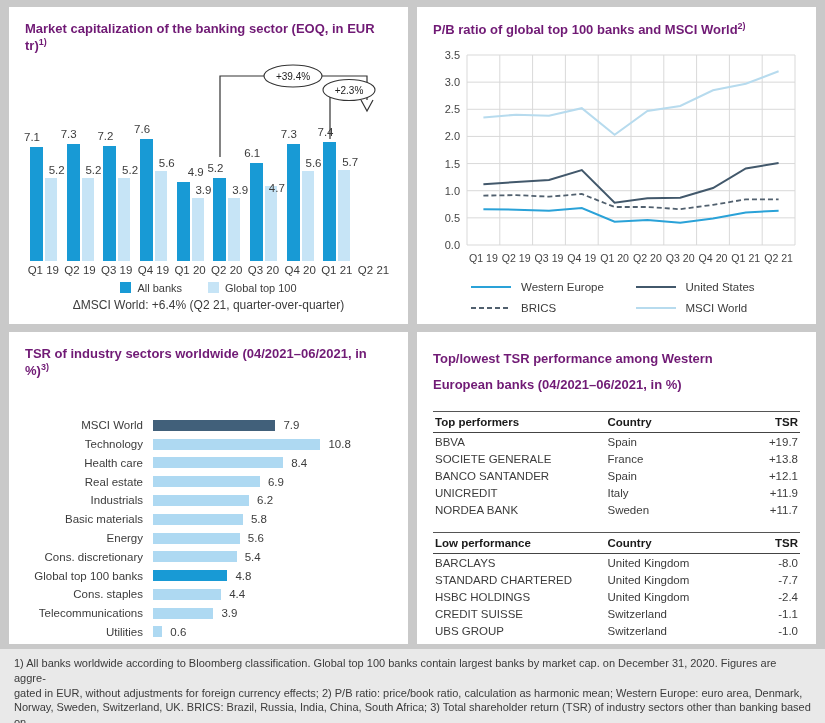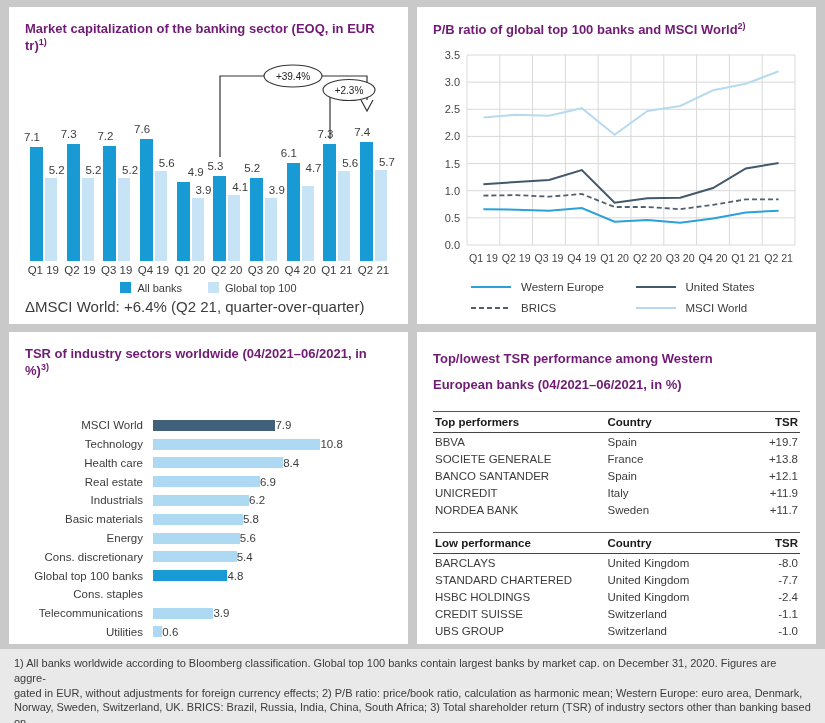--- a/index.html
+++ b/index.html
@@ -20,34 +20,34 @@
   .c1-bar{width:13px;}
   .c1-bar.light{width:12px;}
   .c1-val{position:absolute;font-size:11.5px;color:#3c3c3c;white-space:nowrap;}
   .annot{position:absolute;inset:0;pointer-events:none;}
   .annot text{font-size:10px;fill:#222;text-anchor:middle;}
   .c1-x{display:flex;margin-top:3px;}
   .c1-x span{width:10%;text-align:center;font-size:11.5px;color:#3c3c3c;}
   .legend1{display:flex;justify-content:center;gap:26px;margin-top:6px;}
   .legend1 .item{display:flex;align-items:center;gap:6px;font-size:11px;color:#3c3c3c;}
   .legend1 .swatch{width:11px;height:11px;display:inline-block;}
-  .note1{font-size:15px;color:#3c3c3c;margin-top:4px;}
+  .note1{text-align:center;font-size:12px;color:#3c3c3c;margin-top:4px;}
 
   
   #chart2{margin-top:10px;display:block;}
   .axis-text{font-size:11px;fill:#444;}
   .xtick-text{font-size:10.6px;fill:#444;}
   .legend2{display:grid;grid-template-columns:1fr 1fr;row-gap:9px;margin:8px 0 0 38px;}
   .legend2 .item{display:flex;align-items:center;gap:10px;font-size:11.5px;color:#3c3c3c;}
 
   
   .chart3{margin-top:36px;}
   .c3-row{display:grid;grid-template-columns:128px 1fr;align-items:center;height:18.8px;}
   .c3-label{text-align:right;padding-right:10px;font-size:11.5px;color:#3c3c3c;white-space:nowrap;}
-  .c3-barcell{display:flex;align-items:center;}
+  .c3-barcell{display:flex;align-items:center;gap:8px;}
   .c3-bar{height:11px;}
   .c3-val{font-size:11.5px;color:#3c3c3c;}
 
   
   .tables{margin-top:13px;}
   table{width:100%;border-collapse:collapse;table-layout:fixed;}
   table + table{margin-top:13px;}
   th{font-size:11.5px;color:#1a1a1a;text-align:left;padding:4px 0 4px 2px;
      border-top:1px solid #555;border-bottom:1.5px solid #444;}
   th.num{text-align:right;padding-right:2px;}
@@ -92,36 +92,30 @@
               <span class="c1-val" style="left: -1px; bottom: 125.6px;">7.6</span>
               <span class="c1-val" style="right: -3px; bottom: 91.6px;">5.6</span>
             </div>
             <div class="c1-group">
               <div class="c1-bar" style="height: 78.4px; background: rgb(24, 154, 213);"></div>
               <div class="c1-bar light" style="height: 62.4px; background: rgb(198, 228, 246);"></div>
               <span class="c1-val" style="left: -1px; bottom: 82.4px; margin-left: 17px;">4.9</span>
               <span class="c1-val" style="right: -3px; bottom: 64.4px;">3.9</span>
             </div>
             <div class="c1-group">
-              <div class="c1-bar" style="height: 84.8px; background: rgb(24, 154, 213);"></div>
-              <div class="c1-bar light" style="height: 65.6px; background: rgb(198, 228, 246);"></div>
-              <span class="c1-val" style="left: -1px; bottom: 88.8px;">5.3</span>
-              <span class="c1-val" style="right: -3px; bottom: 67.6px;">4.1</span>
-            </div>
-            <div class="c1-group">
               <div class="c1-bar" style="height: 83.2px; background: rgb(24, 154, 213);"></div>
               <div class="c1-bar light" style="height: 62.4px; background: rgb(198, 228, 246);"></div>
               <span class="c1-val" style="left: -1px; bottom: 87.2px;">5.2</span>
               <span class="c1-val" style="right: -3px; bottom: 64.4px;">3.9</span>
             </div>
             <div class="c1-group">
               <div class="c1-bar" style="height: 97.6px; background: rgb(24, 154, 213);"></div>
               <div class="c1-bar light" style="height: 75.2px; background: rgb(198, 228, 246);"></div>
               <span class="c1-val" style="left: -1px; bottom: 101.6px;">6.1</span>
-              <span class="c1-val" style="right: -3px; bottom: 87px;">4.7</span>
+              <span class="c1-val" style="right: -3px; bottom: 67px;">4.7</span>
             </div>
             <div class="c1-group">
               <div class="c1-bar" style="height: 116.8px; background: rgb(24, 154, 213);"></div>
               <div class="c1-bar light" style="height: 89.6px; background: rgb(198, 228, 246);"></div>
               <span class="c1-val" style="left: -1px; bottom: 120.8px;">7.3</span>
               <span class="c1-val" style="right: -3px; bottom: 91.6px;">5.6</span>
             </div>
             <div class="c1-group">
               <div class="c1-bar" style="height: 118.4px; background: rgb(24, 154, 213);"></div>
               <div class="c1-bar light" style="height: 91.2px; background: rgb(198, 228, 246);"></div>
@@ -298,20 +292,24 @@
           </div>
           <div class="c3-row">
             <span class="c3-label">Global top 100 banks</span>
             <div class="c3-barcell">
               <div class="c3-bar" style="width: 74.4px; background: rgb(24, 154, 213);"></div>
               <span class="c3-val">4.8</span>
             </div>
           </div>
           <div class="c3-row">
             <span class="c3-label">Cons. staples</span>
+            <div class="c3-barcell">
+              <div class="c3-bar" style="width: 68.2px; background: rgb(174, 217, 242);"></div>
+              <span class="c3-val">4.4</span>
+            </div>
           </div>
           <div class="c3-row">
             <span class="c3-label">Telecommunications</span>
             <div class="c3-barcell">
               <div class="c3-bar" style="width: 60.45px; background: rgb(174, 217, 242);"></div>
               <span class="c3-val">3.9</span>
             </div>
           </div>
           <div class="c3-row">
             <span class="c3-label">Utilities</span>

